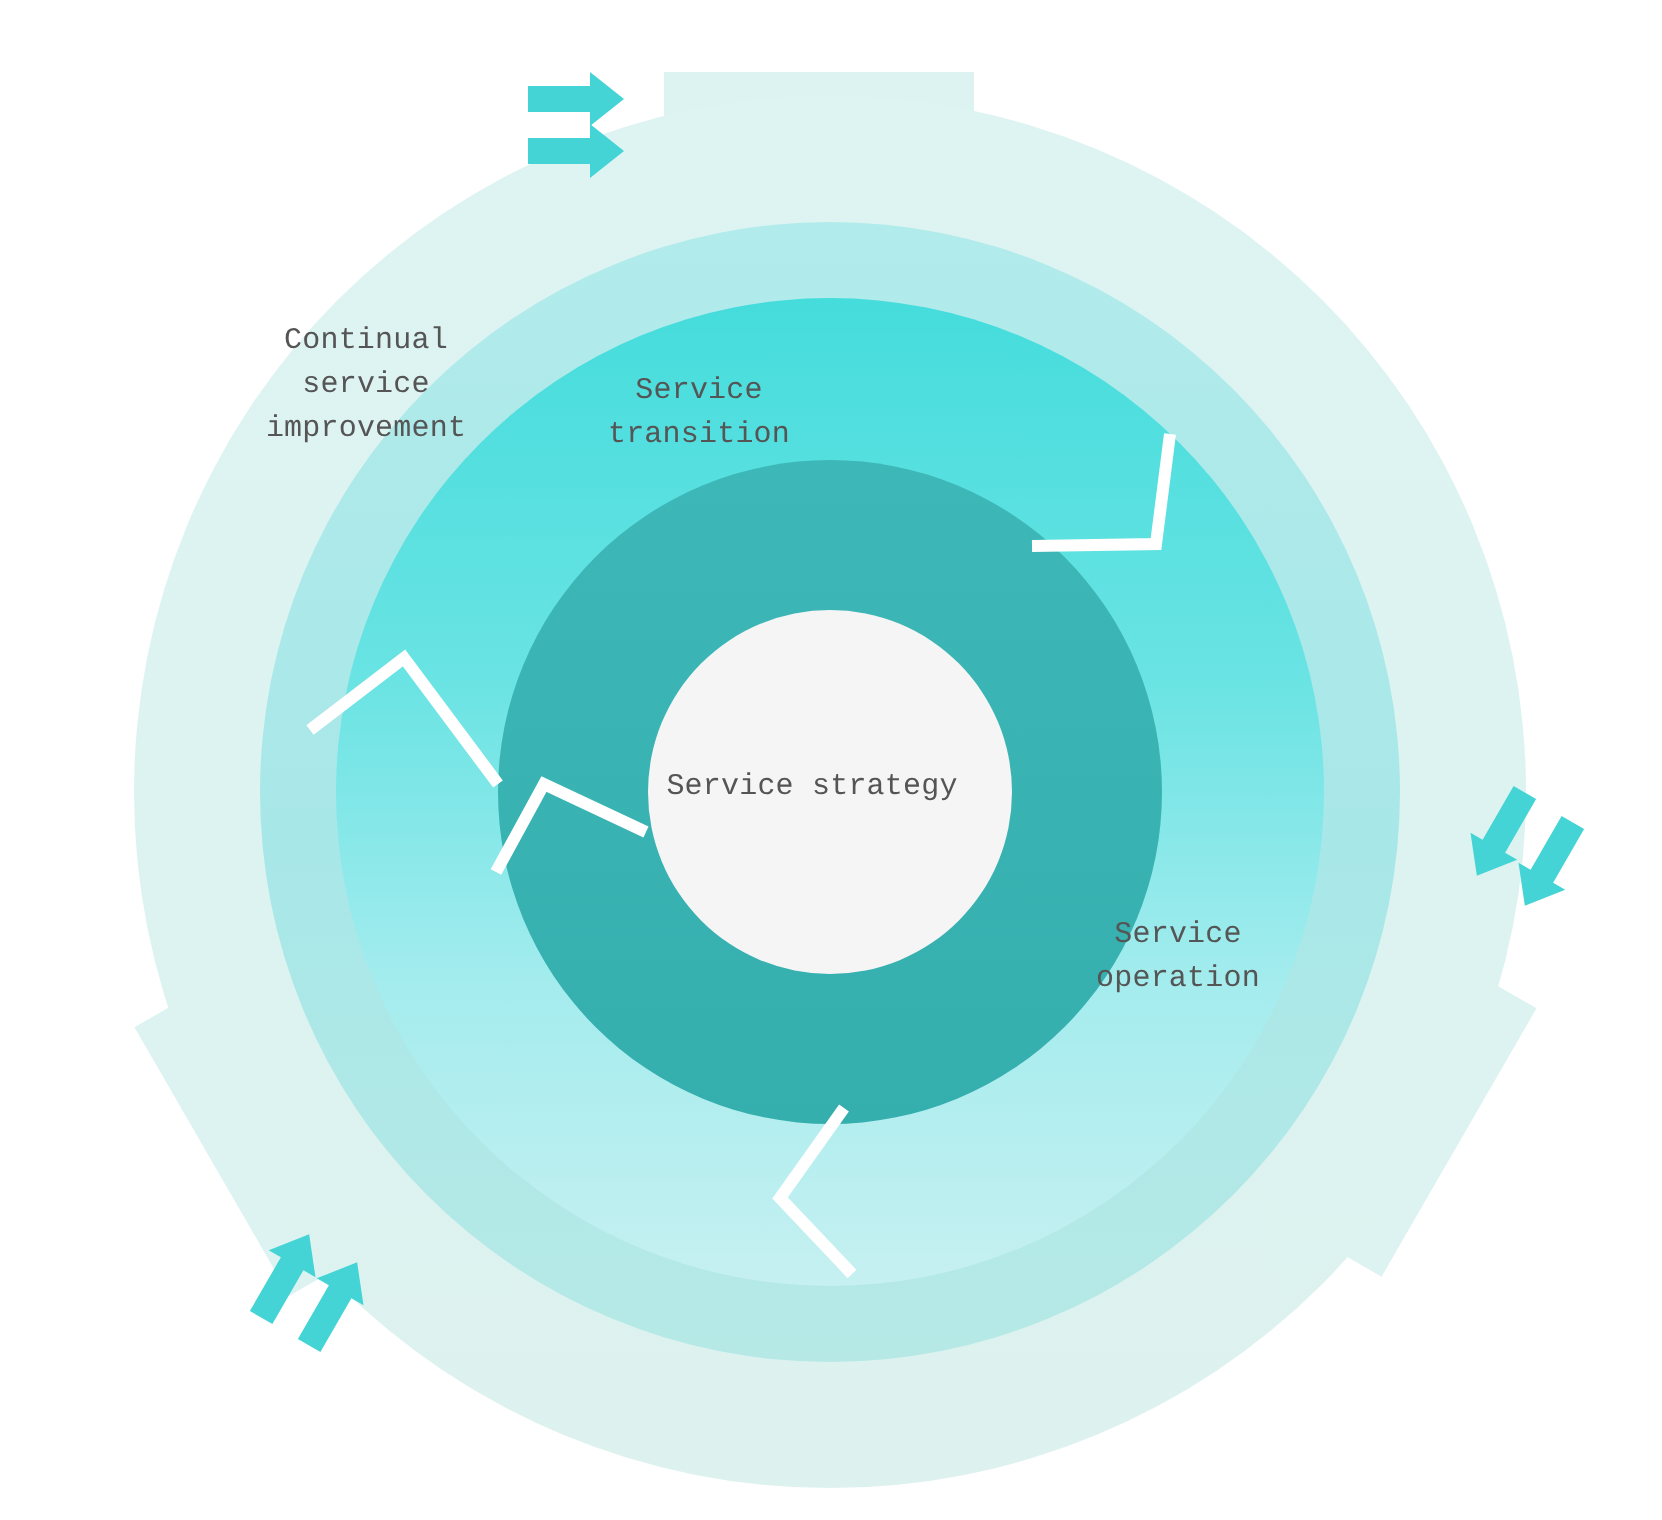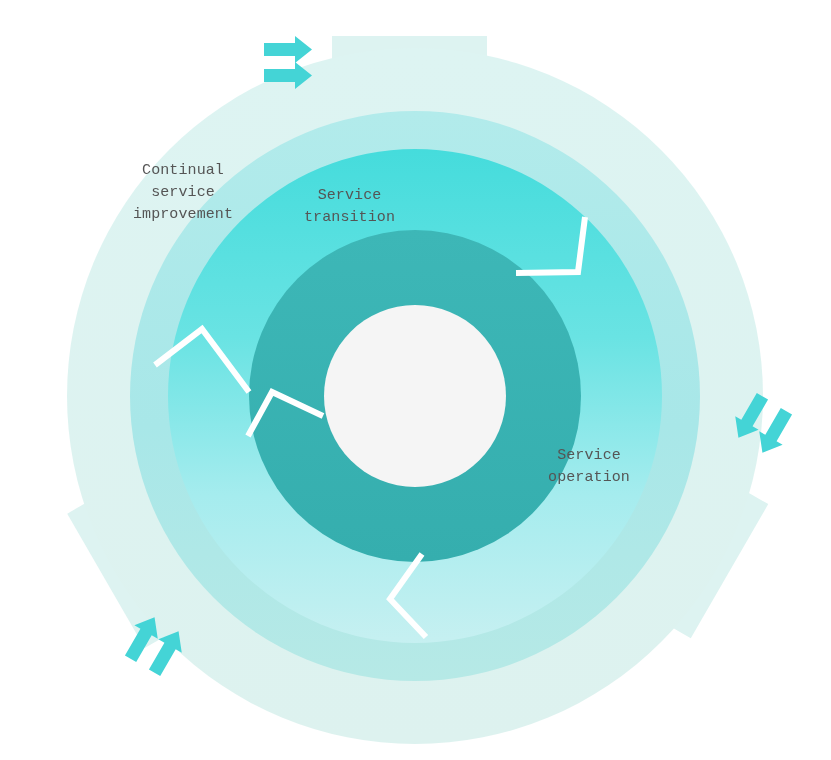--- a/index.html
+++ b/index.html
@@ -36,21 +36,21 @@
     font-size: 15px;
     line-height: 22px;
     text-align: center;
     white-space: pre;
     letter-spacing: 0.1px;
     pointer-events: none;
   }
   #label-csi      { left: 108px; top: 160px; width: 150px; }
   #label-transit  { left: 292px; top: 185px; width: 115px; }
   #label-design   { left: 152px; top: 445px; width: 115px; }
-  #label-operate  { left: 530px; top: 445px; width: 118px; }
+  #label-operate  { left: 530px; top: 457px; width: 118px; }
   #label-strategy { left: 332px; top: 383px; width: 148px; font-size: 15px; }
 </style>
 </head>
 <body>
 
 <div id="diagram-root">
 
   <svg class="stage" viewBox="0 0 831 760">
     <defs>
       <linearGradient id="midGrad" x1="0" y1="0" x2="0" y2="1">
@@ -140,14 +140,15 @@
 <span>service</span>
 <span>improvement</span></div>
 
   <div class="lbl" id="label-transit"><span>Service</span>
 <span>transition</span></div>
 
 
   <div class="lbl" id="label-operate"><span>Service</span>
 <span>operation</span></div>
 
+  <div class="lbl" id="label-strategy">Service strategy</div>
 
 </div>
 
 </body></html>

